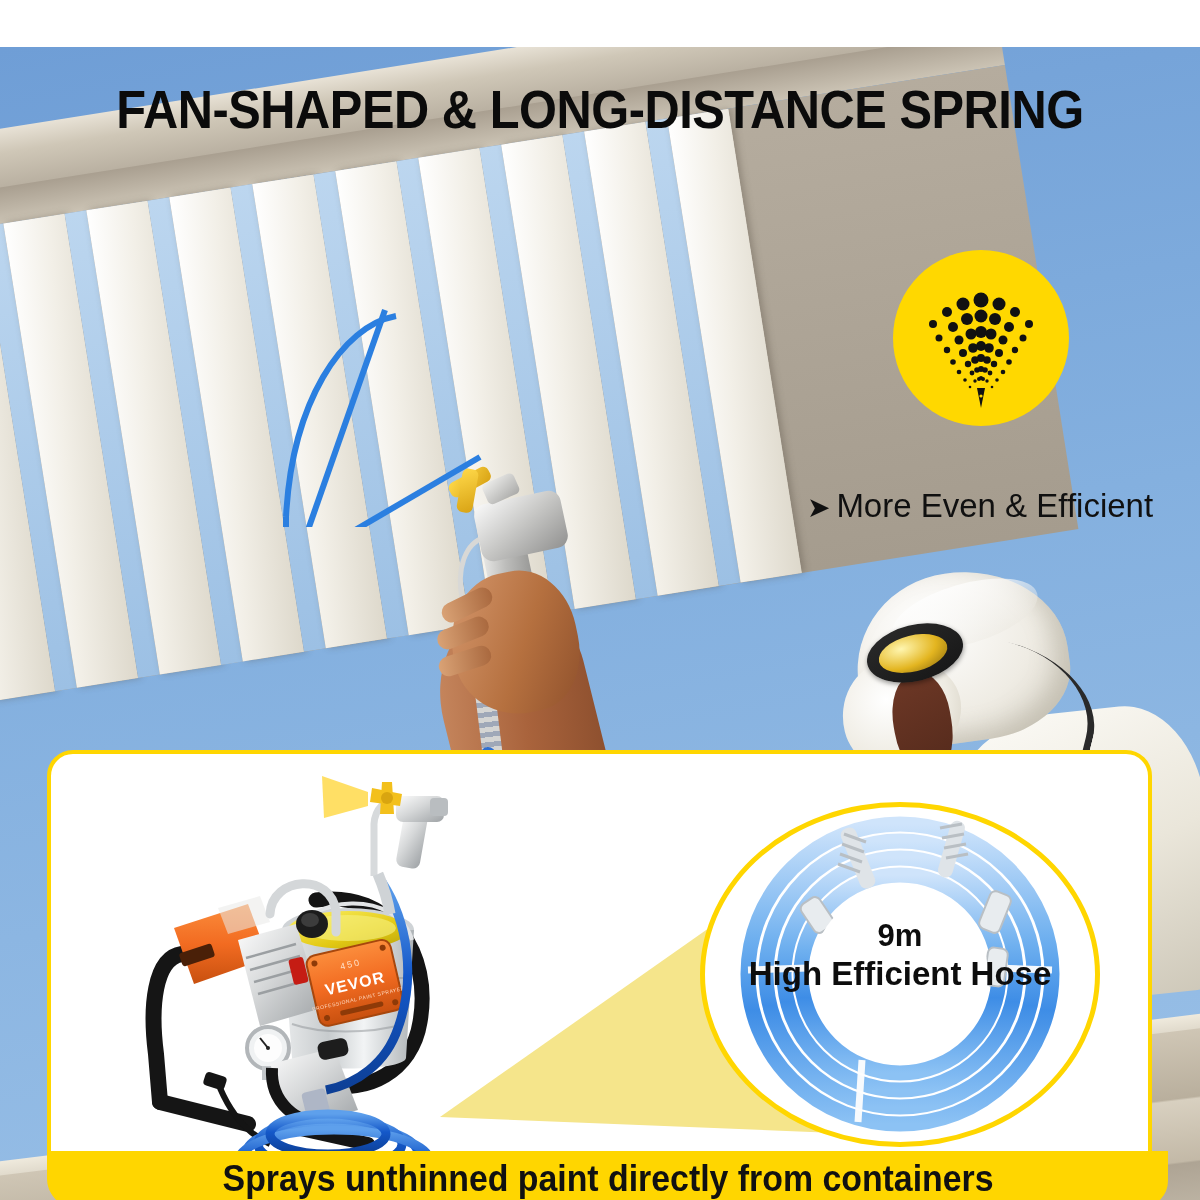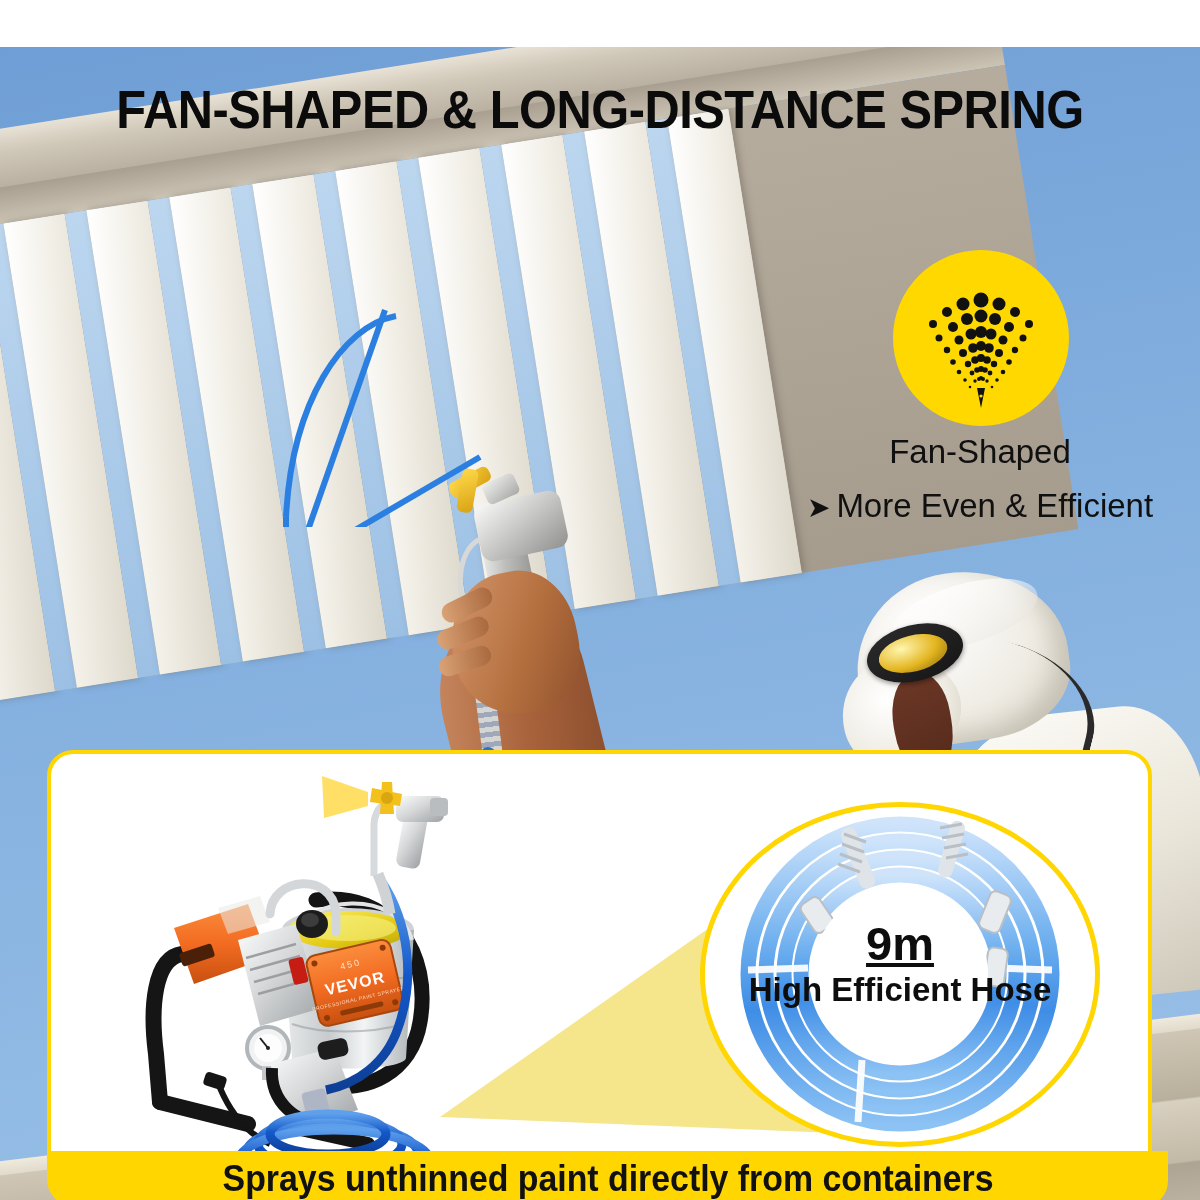--- a/index.html
+++ b/index.html
@@ -263,21 +263,21 @@
     position: absolute; inset: 0;
     border: 5px solid #ffd600;
     border-radius: 50%;
     background: #fff;
   }
   .coil-text {
     position: absolute; left: 0; top: 118px; width: 400px;
     text-align: center; z-index: 6;
     pointer-events: none;
   }
-  .coil-text .big { font-size: 47px; font-weight: 700; color: #0d0d0d; line-height: 1; text-decoration: underline; }
+  .coil-text .big { font-size: 31px; font-weight: 700; color: #0d0d0d; line-height: 1; }
   .coil-text .small { font-size: 33px; font-weight: 700; color: #0d0d0d; line-height: 1.25; margin-top: 2px; }
 
   
   .banner {
     position: absolute; left: 48px; top: 1104px;
     width: 1120px; height: 56px;
     background: #ffd600;
     border-radius: 0 0 26px 26px;
     display: flex; align-items: center; justify-content: center;
     z-index: 6;
@@ -429,21 +429,20 @@
           <circle cx="90" cy="129" r="2"></circle>
             <circle cx="94" cy="131" r="1.7"></circle>
           <circle cx="99" cy="137" r="1.3"></circle>
 
           <path d="M 84 138 L 88 158 L 92 138 Z"></path>
           <circle cx="88" cy="146" r="1.6" fill="#ffd800"></circle>
         </g>
       </svg>
     </div>
   </div>
-  <div class="fan-label">Fan-Shaped</div>
   <div class="fan-sub">
     <span class="arrow">➤</span><span>More Even &amp; Efficient</span>
   </div>
 
   <div class="card"></div>
 
   <div class="wedge">
     <svg width="420" height="260" viewBox="0 0 420 260">
       <polygon points="306,0 0,215 420,232 420,40" fill="#f5e58b"></polygon>
     </svg>

